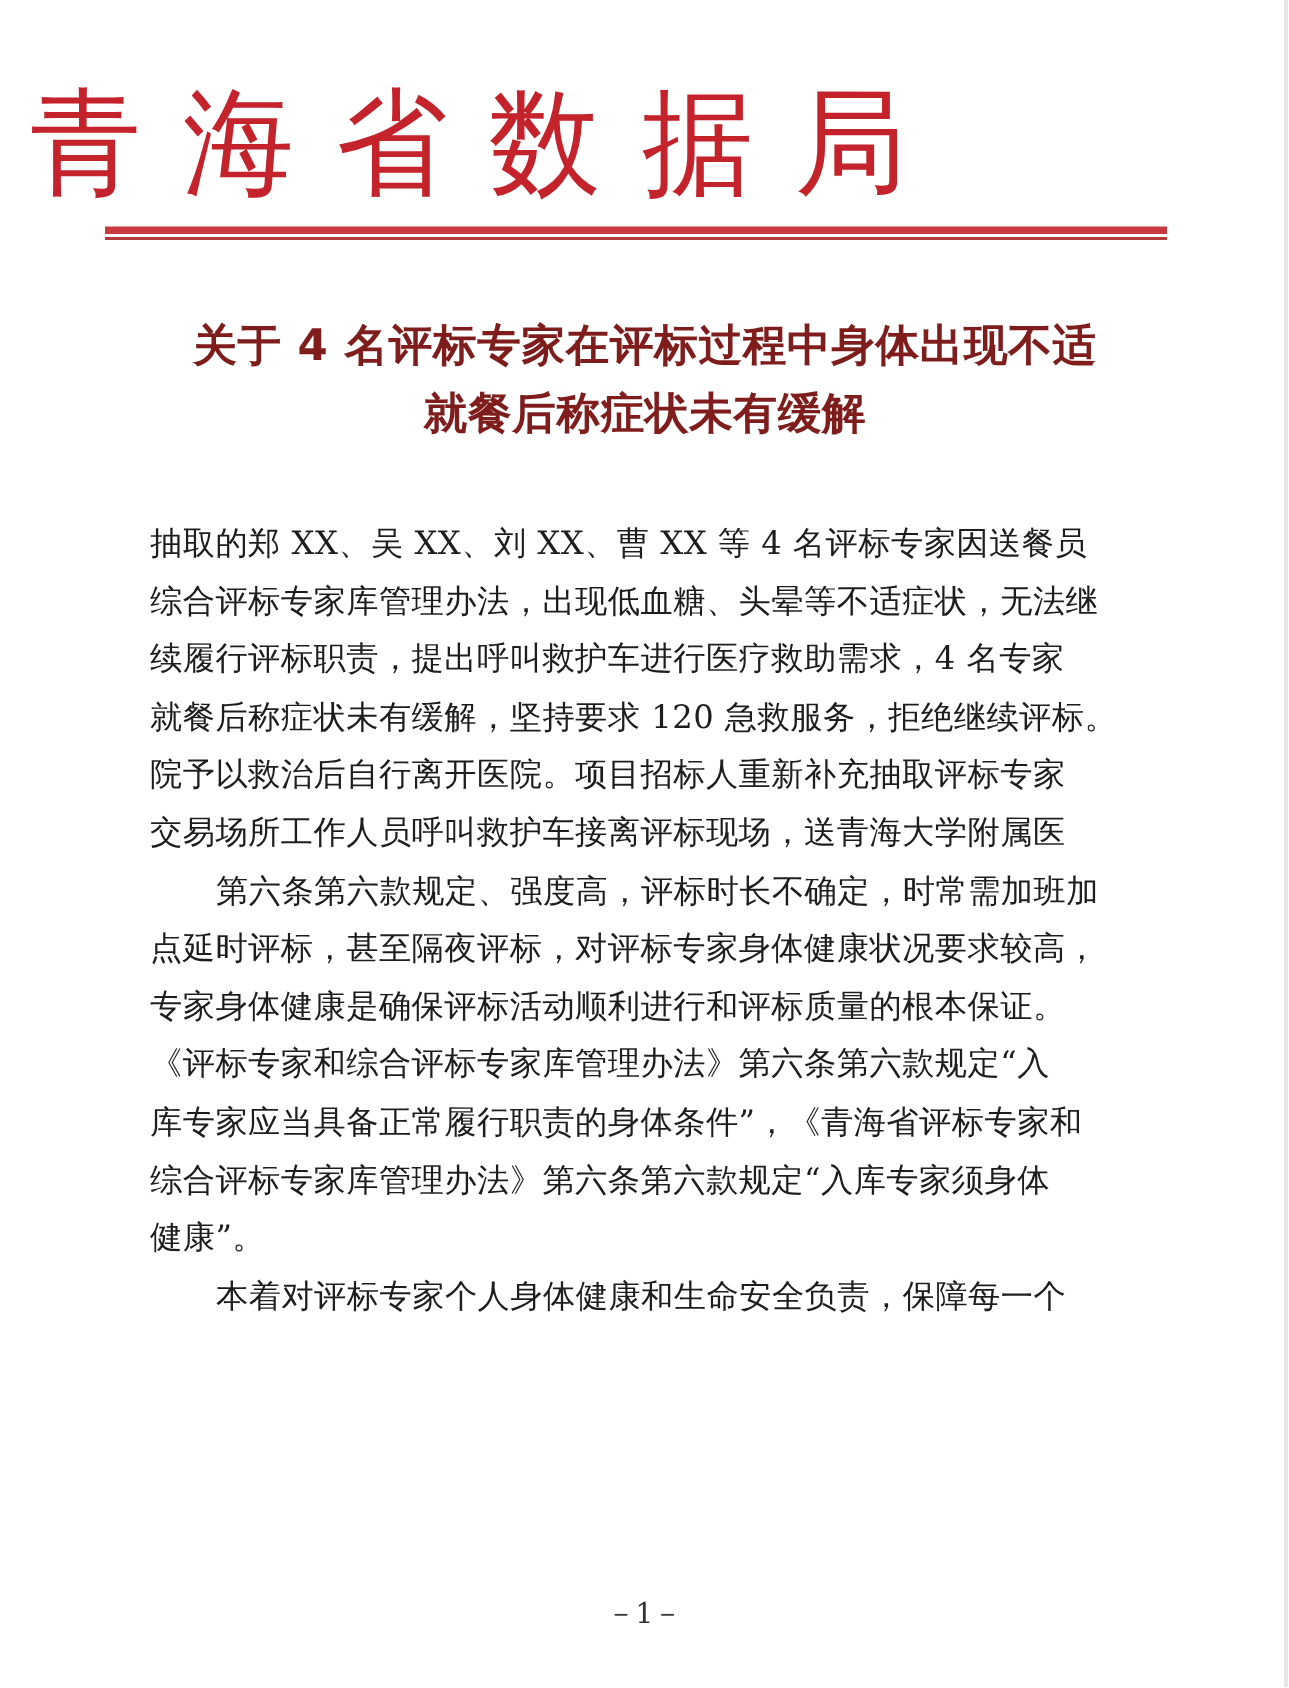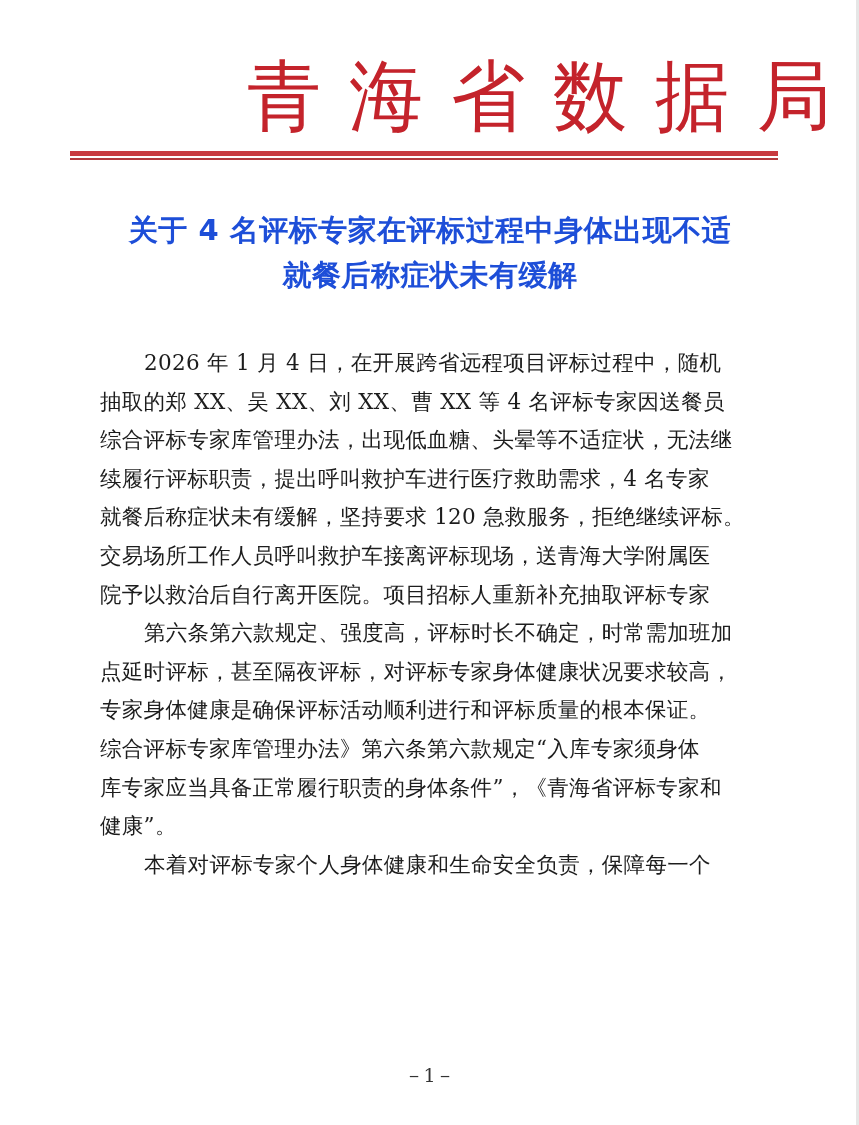--- a/index.html
+++ b/index.html
@@ -21,21 +21,21 @@
       right: 0;
       width: 3px;
       height: 1125px;
       background: #e6e6e6;
     }
     .masthead {
       position: absolute;
       top: 48px;
       left: 0;
       width: 859px;
-      text-align: right;
+      text-align: left;
     }
     .masthead-title {
       display: inline-block;
       font-family: "DejaVu Serif", "Liberation Serif", serif;
       font-size: 74px;
       line-height: 96px;
       color: #c4232b;
       letter-spacing: 28px;
       margin-left: 20px;
       font-weight: normal;
@@ -59,21 +59,21 @@
     .doc-title {
       position: absolute;
       top: 208px;
       left: 80px;
       width: 700px;
       text-align: center;
       font-family: "DejaVu Sans", "Liberation Sans", sans-serif;
       font-weight: bold;
       font-size: 29px;
       line-height: 45px;
-      color: #1d4ed8;
+      color: #7f1d1d;
       letter-spacing: 0.5px;
     }
     .doc-title div { white-space: nowrap; }
     .body-text {
       position: absolute;
       top: 344px;
       left: 100px;
       width: 680px;
       font-size: 21.5px;
       line-height: 38.6px;
@@ -147,32 +147,32 @@
 </div>
 <div class="red-rule thick"></div>
 <div class="red-rule thin"></div>
 
 <div class="doc-title">
   <div>关于 4 名评标专家在评标过程中身体出现不适</div>
   <div>就餐后称症状未有缓解</div>
 </div>
 
 <div class="body-text">
-  <div class="line indent">2026 年 1 月 4 日，在开展跨省远程项目评标过程中，随机</div>
   <div class="line">抽取的郑 XX、吴 XX、刘 XX、曹 XX 等 4 名评标专家因送餐员</div>
   <div class="line">综合评标专家库管理办法，出现低血糖、头晕等不适症状，无法继</div>
   <div class="line">续履行评标职责，提出呼叫救护车进行医疗救助需求，4 名专家</div>
   <div class="line">就餐后称症状未有缓解，坚持要求 120 急救服务，拒绝继续评标。</div>
+  <div class="line">院予以救治后自行离开医院。项目招标人重新补充抽取评标专家</div>
   <div class="line">交易场所工作人员呼叫救护车接离评标现场，送青海大学附属医</div>
-  <div class="line">院予以救治后自行离开医院。项目招标人重新补充抽取评标专家</div>
   <div class="line indent">第六条第六款规定、强度高，评标时长不确定，时常需加班加</div>
   <div class="line">点延时评标，甚至隔夜评标，对评标专家身体健康状况要求较高，</div>
   <div class="line">专家身体健康是确保评标活动顺利进行和评标质量的根本保证。</div>
+  <div class="line">《评标专家和综合评标专家库管理办法》第六条第六款规定“入</div>
+  <div class="line">库专家应当具备正常履行职责的身体条件”，《青海省评标专家和</div>
   <div class="line">综合评标专家库管理办法》第六条第六款规定“入库专家须身体</div>
-  <div class="line">库专家应当具备正常履行职责的身体条件”，《青海省评标专家和</div>
   <div class="line">健康”。</div>
   <div class="line indent">本着对评标专家个人身体健康和生命安全负责，保障每一个</div>
 </div>
 
 <div class="page-number">－1－</div>
 
 <div class="watermark">
   <span class="watermark-logo"></span>
   <span>大数跨境</span>
 </div>

